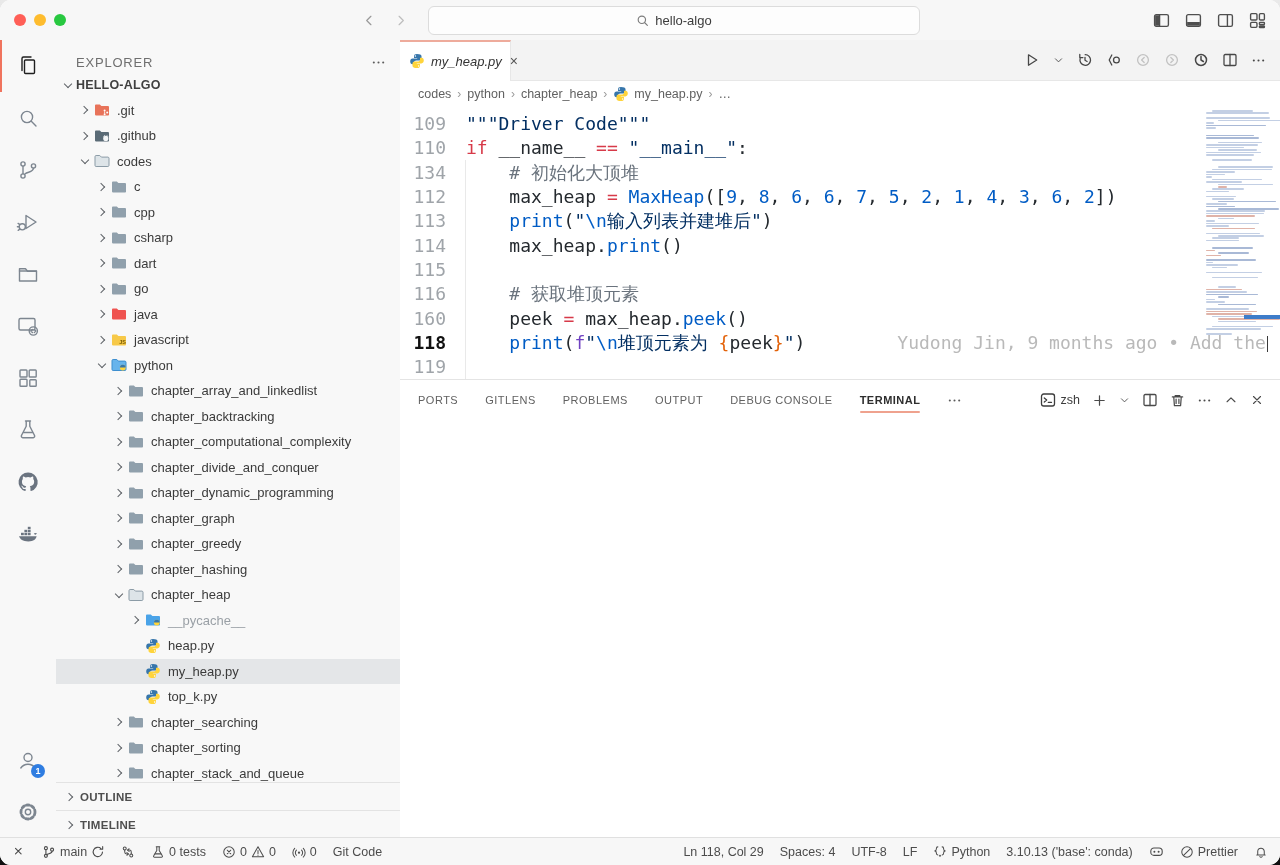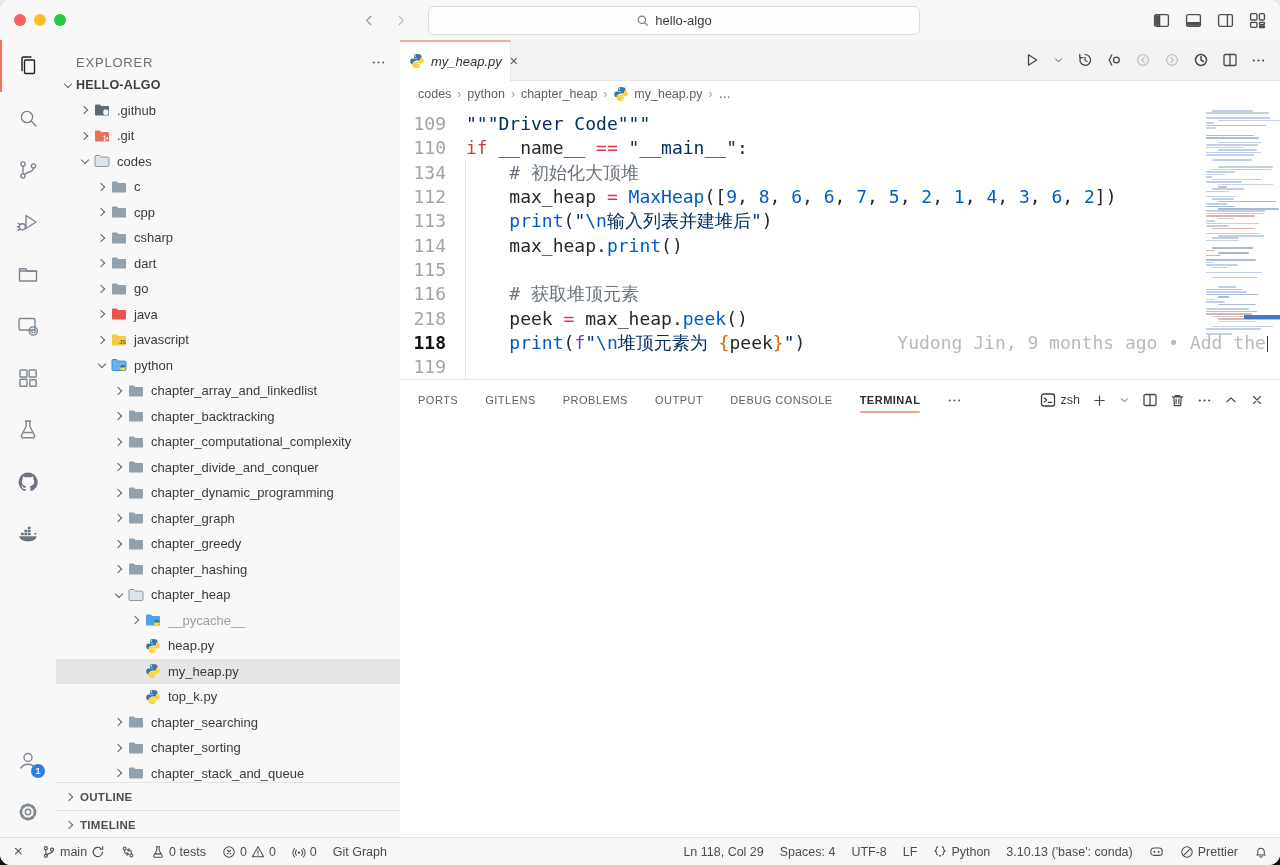--- a/index.html
+++ b/index.html
@@ -280,39 +280,39 @@
     </div>
     <div class="tree" id="tree">
         <div class="trow root" style="padding-left: 4px;">
           <span class="chev down"></span>
           <span class="tlabel">HELLO-ALGO</span>
         </div>
         <div class="trow" style="padding-left: 21px;">
           <span class="chev"></span>
           <span class="ticon">
             <svg width="16" height="14" viewBox="0 0 16 14">
-              <path d="M1 2.6c0-.6.5-1.1 1.1-1.1h3.7l1.6 1.6h6.5c.6 0 1.1.5 1.1 1.1v7.2c0 .6-.5 1.1-1.1 1.1H2.1A1.1 1.1 0 0 1 1 11.4z" fill="#5a6b76"></path>
-              <circle cx="11.8" cy="9.4" r="2.6" fill="#f4f6f7"></circle>
-              <path d="M9.6 7.6l.8-1 .8.7M14 7.6l-.8-1-.8.7" stroke="#f4f6f7" stroke-width=".9" fill="none"></path>
-            </svg>
-          </span>
-          <span class="tlabel">.github</span>
-        </div>
-        <div class="trow" style="padding-left: 21px;">
-          <span class="chev"></span>
-          <span class="ticon">
-            <svg width="16" height="14" viewBox="0 0 16 14">
               <path d="M1 2.6c0-.6.5-1.1 1.1-1.1h3.7l1.6 1.6h6.5c.6 0 1.1.5 1.1 1.1v7.2c0 .6-.5 1.1-1.1 1.1H2.1A1.1 1.1 0 0 1 1 11.4z" fill="#e8735a"></path>
               <circle cx="10.6" cy="7.6" r="1" fill="#fff"></circle>
               <circle cx="13.2" cy="9.4" r="1" fill="#fff"></circle>
               <circle cx="10.6" cy="11.2" r="1" fill="#fff"></circle>
               <path d="M10.6 8.4v2" stroke="#fff" stroke-width=".8"></path>
             </svg>
           </span>
           <span class="tlabel">.git</span>
+        </div>
+        <div class="trow" style="padding-left: 21px;">
+          <span class="chev"></span>
+          <span class="ticon">
+            <svg width="16" height="14" viewBox="0 0 16 14">
+              <path d="M1 2.6c0-.6.5-1.1 1.1-1.1h3.7l1.6 1.6h6.5c.6 0 1.1.5 1.1 1.1v7.2c0 .6-.5 1.1-1.1 1.1H2.1A1.1 1.1 0 0 1 1 11.4z" fill="#5a6b76"></path>
+              <circle cx="11.8" cy="9.4" r="2.6" fill="#f4f6f7"></circle>
+              <path d="M9.6 7.6l.8-1 .8.7M14 7.6l-.8-1-.8.7" stroke="#f4f6f7" stroke-width=".9" fill="none"></path>
+            </svg>
+          </span>
+          <span class="tlabel">.github</span>
         </div>
         <div class="trow" style="padding-left: 21px;">
           <span class="chev down"></span>
           <span class="ticon">
             <svg width="16" height="14" viewBox="0 0 16 14">
               <path d="M1 2.6c0-.6.5-1.1 1.1-1.1h3.7l1.6 1.6h6.5c.6 0 1.1.5 1.1 1.1v7.2c0 .6-.5 1.1-1.1 1.1H2.1A1.1 1.1 0 0 1 1 11.4z" fill="#dde4e8" stroke="#8b9ba6" stroke-width="1"></path>
             </svg>
           </span>
           <span class="tlabel">codes</span>
         </div>
@@ -665,21 +665,21 @@
       <div class="indent-guide"></div>
       <div class="codewrap" id="codewrap">
           <div class="cl"><span class="ln">109</span><span class="code"><span class="t-s">"""Driver Code"""</span></span></div>
           <div class="cl"><span class="ln">110</span><span class="code"><span class="t-k">if</span><span class="t-d"> __name__ </span><span class="t-k">==</span><span class="t-d"> </span><span class="t-s">"__main__"</span><span class="t-d">:</span></span></div>
           <div class="cl"><span class="ln">134</span><span class="code"><span class="t-d">    </span><span class="t-c"># 初始化大顶堆</span></span></div>
           <div class="cl"><span class="ln">112</span><span class="code"><span class="t-d">    max_heap </span><span class="t-k">=</span><span class="t-d"> </span><span class="t-f">MaxHeap</span><span class="t-d">([</span><span class="t-n">9</span><span class="t-d">, </span><span class="t-n">8</span><span class="t-d">, </span><span class="t-n">6</span><span class="t-d">, </span><span class="t-n">6</span><span class="t-d">, </span><span class="t-n">7</span><span class="t-d">, </span><span class="t-n">5</span><span class="t-d">, </span><span class="t-n">2</span><span class="t-d">, </span><span class="t-n">1</span><span class="t-d">, </span><span class="t-n">4</span><span class="t-d">, </span><span class="t-n">3</span><span class="t-d">, </span><span class="t-n">6</span><span class="t-d">, </span><span class="t-n">2</span><span class="t-d">])</span></span></div>
           <div class="cl"><span class="ln">113</span><span class="code"><span class="t-d">    </span><span class="t-f">print</span><span class="t-d">(</span><span class="t-s">"</span><span class="t-e">\n</span><span class="t-s">输入列表并建堆后</span><span class="t-s">"</span><span class="t-d">)</span></span></div>
           <div class="cl"><span class="ln">114</span><span class="code"><span class="t-d">    max_heap</span><span class="t-d">.</span><span class="t-f">print</span><span class="t-d">()</span></span></div>
           <div class="cl"><span class="ln">115</span><span class="code"></span></div>
           <div class="cl"><span class="ln">116</span><span class="code"><span class="t-d">    </span><span class="t-c"># 获取堆顶元素</span></span></div>
-          <div class="cl"><span class="ln">218</span><span class="code"><span class="t-d">    peek </span><span class="t-k">=</span><span class="t-d"> max_heap</span><span class="t-d">.</span><span class="t-f">peek</span><span class="t-d">()</span></span></div>
+          <div class="cl"><span class="ln">160</span><span class="code"><span class="t-d">    peek </span><span class="t-k">=</span><span class="t-d"> max_heap</span><span class="t-d">.</span><span class="t-f">peek</span><span class="t-d">()</span></span></div>
           <div class="cl"><span class="ln cur">118</span><span class="code"><span class="t-d">    </span><span class="t-f">print</span><span class="t-d">(</span><span class="t-p">f</span><span class="t-s">"</span><span class="t-e">\n</span><span class="t-s">堆顶元素为 </span><span class="t-b">{</span><span class="t-d">peek</span><span class="t-b">}</span><span class="t-s">"</span><span class="t-d">)</span><span class="blame">Yudong Jin, 9 months ago • Add the</span><span class="cursorbar"></span></span></div>
           <div class="cl"><span class="ln">119</span><span class="code"></span></div>
         </div>
       <div class="minimap" id="minimap">
           <div class="mm-line" style="left: 18px; top: 4px; width: 40.6293px; background: rgb(195, 207, 228);"></div>
           <div class="mm-line" style="left: 12px; top: 6.45px; width: 63.2513px; background: rgb(195, 207, 228);"></div>
           <div class="mm-line" style="left: 24px; top: 8.9px; width: 56.4538px; background: rgb(224, 179, 168); opacity: 0;"></div>
           <div class="mm-line" style="left: 12px; top: 11.35px; width: 63.8476px; background: rgb(195, 207, 228);"></div>
           <div class="mm-line" style="left: 24px; top: 13.8px; width: 63.5801px; background: rgb(195, 207, 228);"></div>
           <div class="mm-line" style="left: 12px; top: 16.25px; width: 7.7547px; background: rgb(195, 207, 228);"></div>
@@ -904,21 +904,21 @@
         <span class="sb-item">
           <span class="icon">
             <svg width="14" height="14" viewBox="0 0 15 15" fill="none" stroke="currentColor" stroke-width="1.1" stroke-linecap="round" stroke-linejoin="round">
               <circle cx="7.5" cy="8.2" r="1.2" fill="currentColor" stroke="none"></circle>
               <path d="M4.8 11a3.9 3.9 0 0 1 0-5.6M10.2 5.4a3.9 3.9 0 0 1 0 5.6M2.9 12.9a6.6 6.6 0 0 1 0-9.4M12.1 3.5a6.6 6.6 0 0 1 0 9.4"></path>
             </svg>
           </span>
           <span>0</span>
         </span>
         <span class="sb-item">
-          <span>Git Graph</span>
+          <span>Git Code</span>
         </span>
       </div>
     <div class="sb-grp" id="status-right">
         <span class="sb-item">
           <span>Ln 118, Col 29</span>
         </span>
         <span class="sb-item">
           <span>Spaces: 4</span>
         </span>
         <span class="sb-item">

